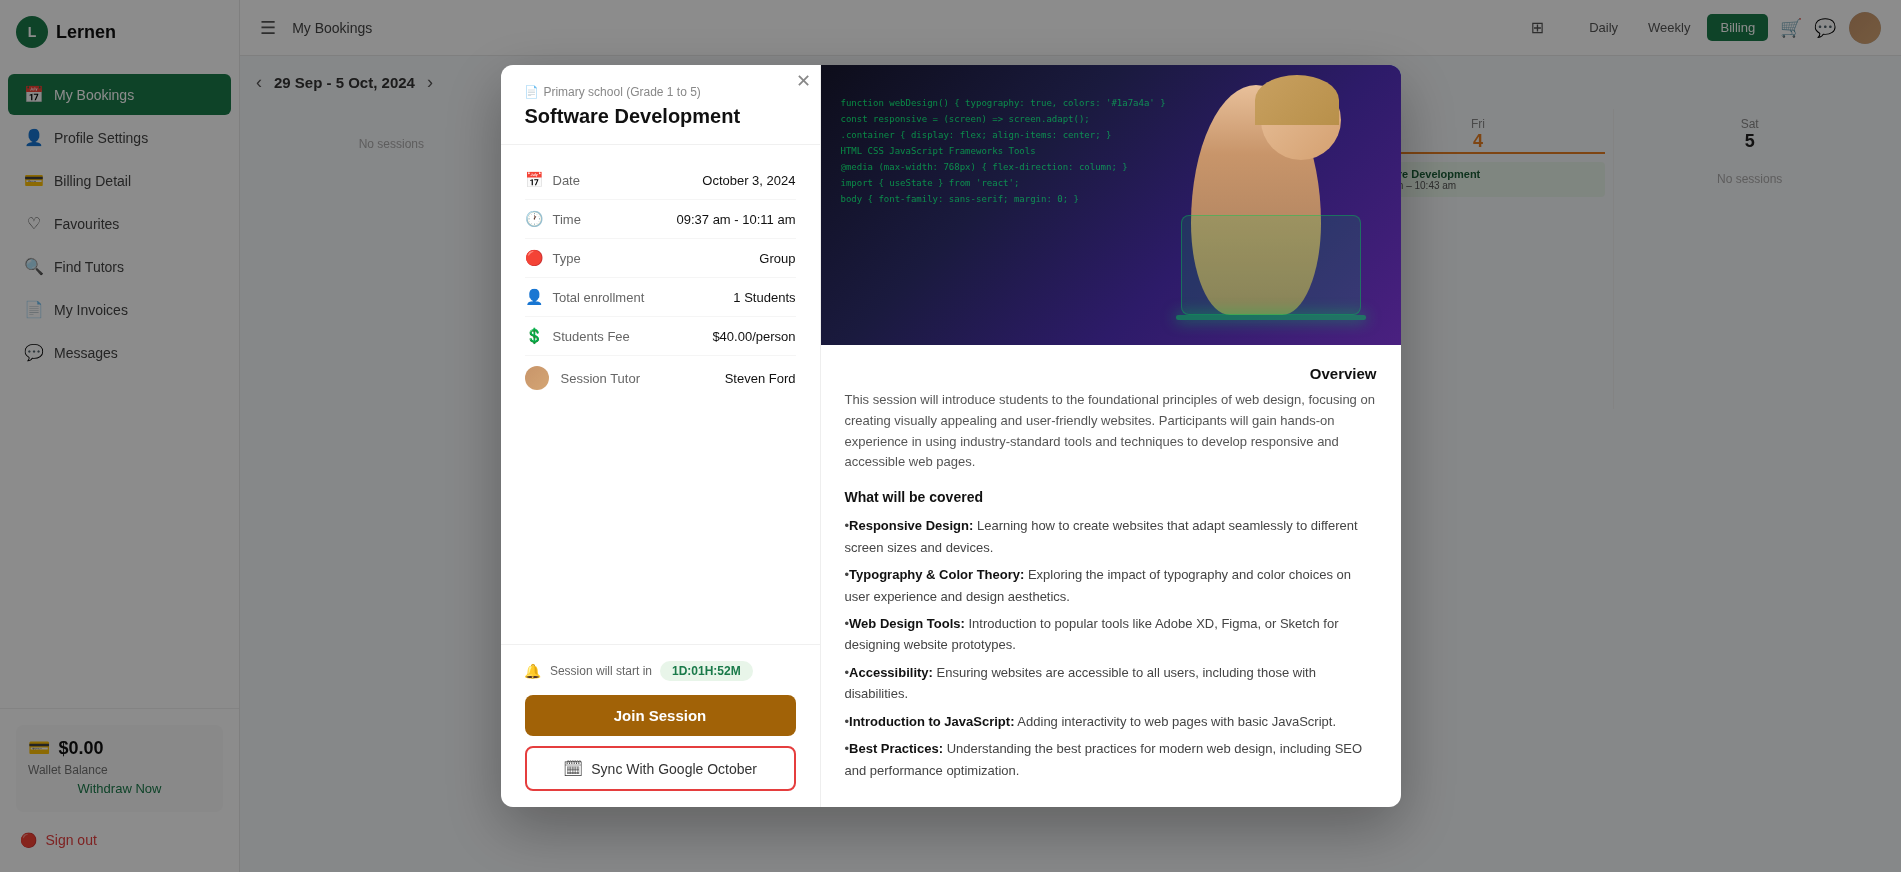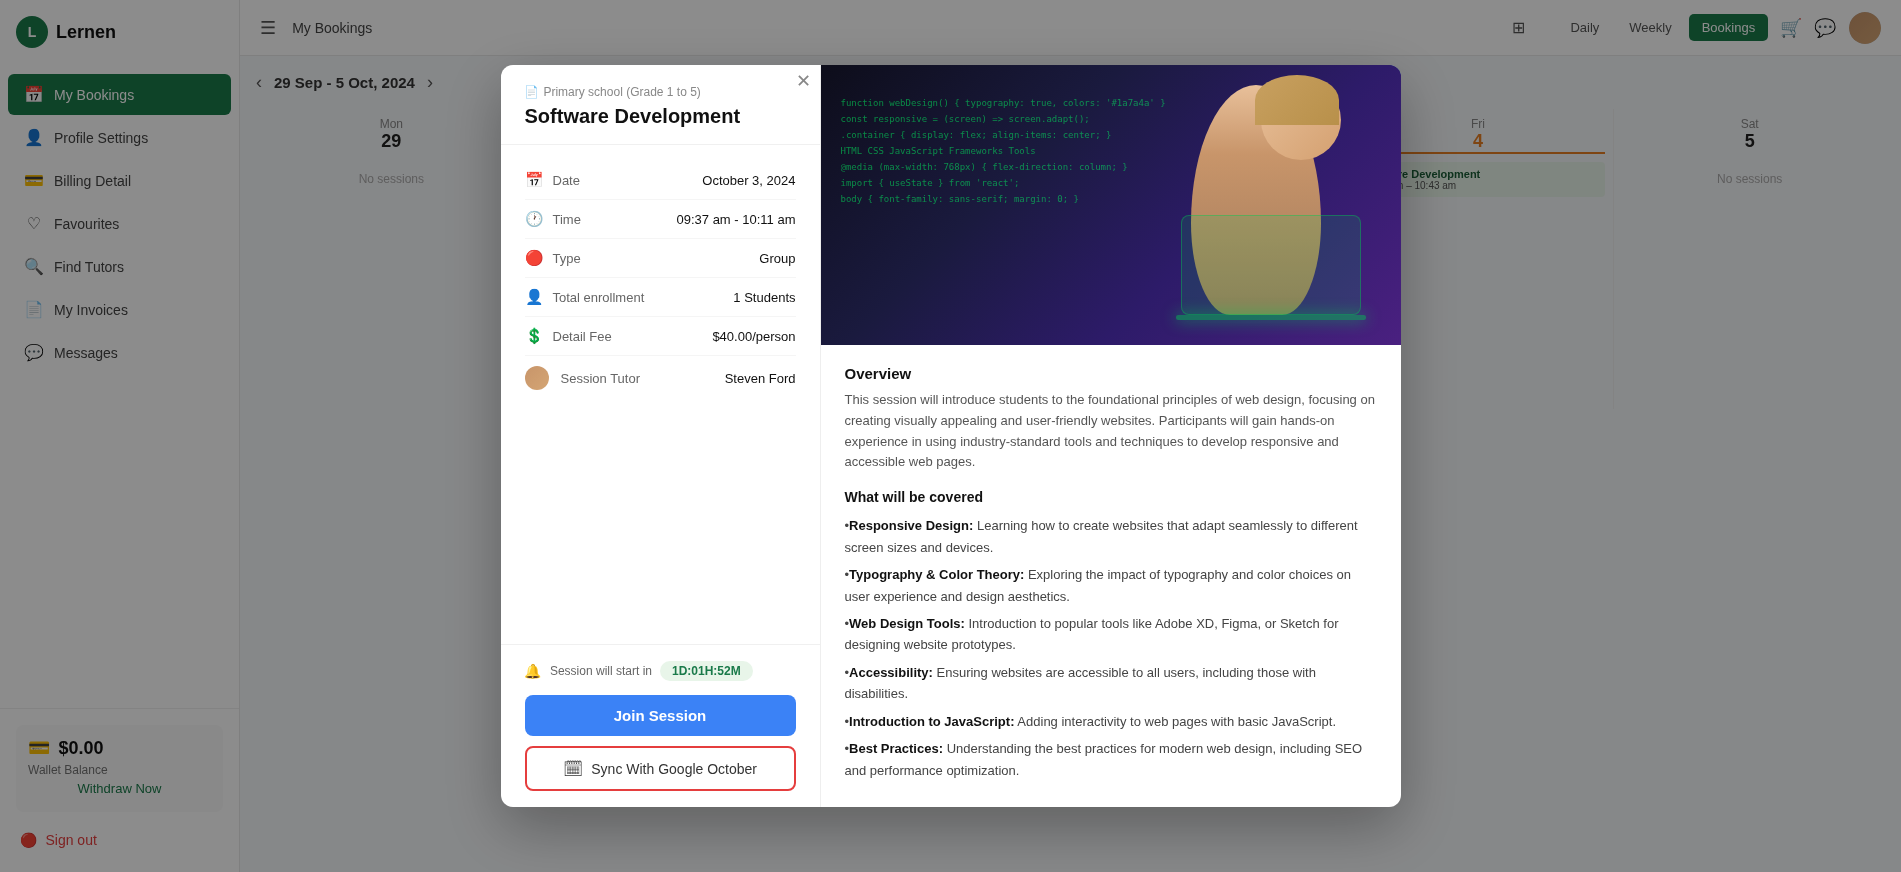--- a/index.html
+++ b/index.html
@@ -156,21 +156,21 @@
       display: flex; align-items: center; gap: 8px;
       font-size: 12px; color: #666; margin-bottom: 14px;
     }
     .bell-icon { font-size: 14px; }
     .countdown-badge {
       background: #e8f5e9; color: #1a7a4a;
       border-radius: 20px; padding: 3px 12px; font-size: 12px; font-weight: 600;
     }
     .join-btn {
       display: block; width: 100%;
-      background: #3b82f6; color: white;
+      background: #a16207; color: white;
       border: none; border-radius: 8px;
       padding: 12px; font-size: 15px; font-weight: 600;
       cursor: pointer; margin-bottom: 10px;
     }
     .gcal-btn {
       display: flex; align-items: center; justify-content: center; gap: 8px;
       width: 100%; padding: 11px;
       border: 2px solid #e53e3e; border-radius: 8px;
       background: white; cursor: pointer; font-size: 14px; font-weight: 500; color: #333;
     }
@@ -189,21 +189,21 @@
       position: absolute; inset: 0;
       background: repeating-linear-gradient(
         0deg,
         transparent,
         transparent 18px,
         rgba(0,255,100,0.07) 18px,
         rgba(0,255,100,0.07) 19px
       );
     }
     .modal-overview { padding: 20px 24px; }
-    .overview-title { font-size: 15px; font-weight: 700; color: #111; margin-bottom: 8px; }
+    .overview-title { font-size: 15px; font-weight: 700; color: #111; margin-bottom: 8px; text-align: right; }
     .overview-text { font-size: 13px; color: #555; line-height: 1.6; margin-bottom: 16px; }
     .covered-title { font-size: 14px; font-weight: 700; color: #111; margin-bottom: 10px; }
     .covered-item { font-size: 13px; color: #444; line-height: 1.65; margin-bottom: 6px; }
     .covered-item strong { color: #111; }
   </style>
 </head>
 <body>
 
 <div class="sidebar">
   <div class="sidebar-logo">
@@ -264,43 +264,39 @@
 <div class="main">
   <div class="top-bar">
     <span class="hamburger">☰</span>
     <span class="top-breadcrumb">My Bookings</span>
     <div class="top-bar-right">
       <span class="tune-icon">⊞</span>
       <span class="top-icon"></span>
       <div class="cal-view-btns" id="view-buttons-container">
           <button class="cal-view-btn">Daily</button>
           <button class="cal-view-btn">Weekly</button>
-          <button class="cal-view-btn active">Bookings</button>
+          <button class="cal-view-btn active">Billing</button>
         </div>
       <span class="top-icon">🛒</span>
       <span class="top-icon">💬</span>
       <div class="avatar">
         <div style="width:32px;height:32px;background:linear-gradient(135deg,#c8956a,#d4a574);border-radius:50%;"></div>
       </div>
     </div>
   </div>
 
   <div class="content-area">
     <div class="calendar-section">
       <div class="calendar-header">
         <span class="cal-nav">‹</span>
         <span class="cal-title">29 Sep - 5 Oct, 2024</span>
         <span class="cal-nav">›</span>
       </div>
       <div class="week-grid" id="week-grid">
           <div class="day-col">
-      <div class="day-header">
-        <div class="day-name">Mon</div>
-        <div class="day-num">29</div>
-      </div>
     <div class="no-sessions">No sessions</div>
           </div>
           <div class="day-col">
       <div class="day-header">
         <div class="day-name">Tue</div>
         <div class="day-num">30</div>
       </div>
     <div class="no-sessions">No sessions</div>
           </div>
           <div class="day-col">
@@ -382,21 +378,21 @@
           <div class="field-row">
         <div class="field-label">
           <span class="field-icon" style="color:#e67e22">👤</span>
           <span>Total enrollment</span>
         </div>
         <span class="field-value">1 Students</span>
       </div>
           <div class="field-row">
         <div class="field-label">
           <span class="field-icon" style="color:#27ae60">💲</span>
-          <span>Detail Fee</span>
+          <span>Students Fee</span>
         </div>
         <span class="field-value">$40.00/person</span>
       </div>
           <div class="field-row">
         <div class="field-label">
           <div class="tutor-avatar" style="background:linear-gradient(135deg,#c8956a,#d4a574);"></div>
           <span>Session Tutor</span>
         </div>
         <span class="field-value">Steven Ford</span>
       </div>

